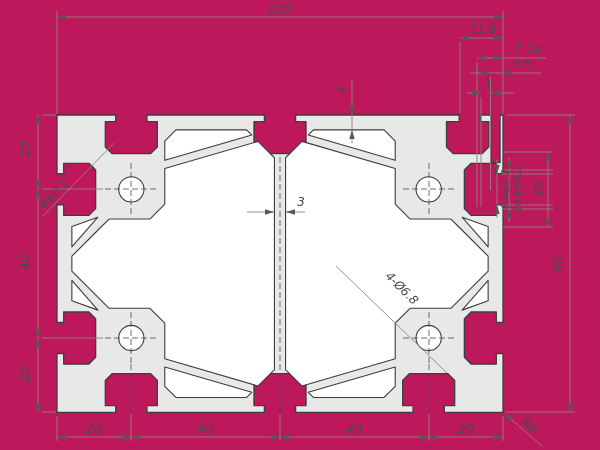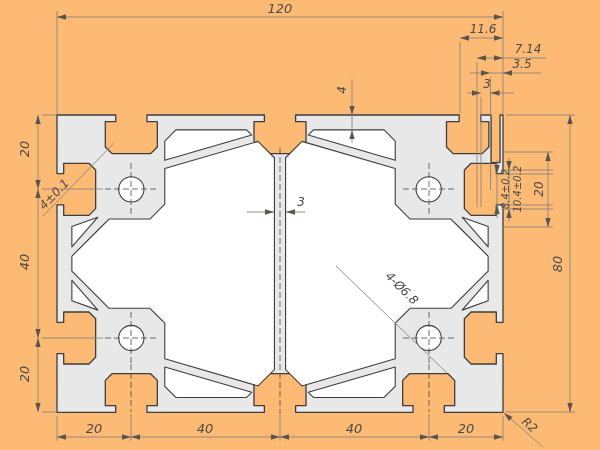--- a/index.html
+++ b/index.html
@@ -1,16 +1,16 @@
 <!DOCTYPE html>
 <html><head>
 <meta charset="utf-8">
 <style>
   html,body{margin:0;padding:0;background:#ffffff;}
-  .canvas{position:relative;width:600px;height:450px;background:#fdba74;overflow:hidden;}
+  .canvas{position:relative;width:600px;height:450px;background:#be185d;overflow:hidden;}
   svg{display:block;}
   .alu{fill:#e8e8e8;stroke:#3d3d3d;stroke-width:1.3;stroke-linejoin:round;}
   .cav{fill:#ffffff;stroke:#3d3d3d;stroke-width:1.1;stroke-linejoin:round;}
   .cl{stroke:#4a4a4a;stroke-width:0.8;stroke-dasharray:6 3;fill:none;}
   .dim{stroke:#8a847d;stroke-width:0.9;fill:none;}
   .arr{fill:#5a564f;stroke:none;}
   .dtxt{font-family:"DejaVu Sans",sans-serif;font-style:italic;fill:#4a4a4a;font-size:13px;text-anchor:middle;}
   .sm{font-size:12px;}
   .xs{font-size:10px;}
 </style>

